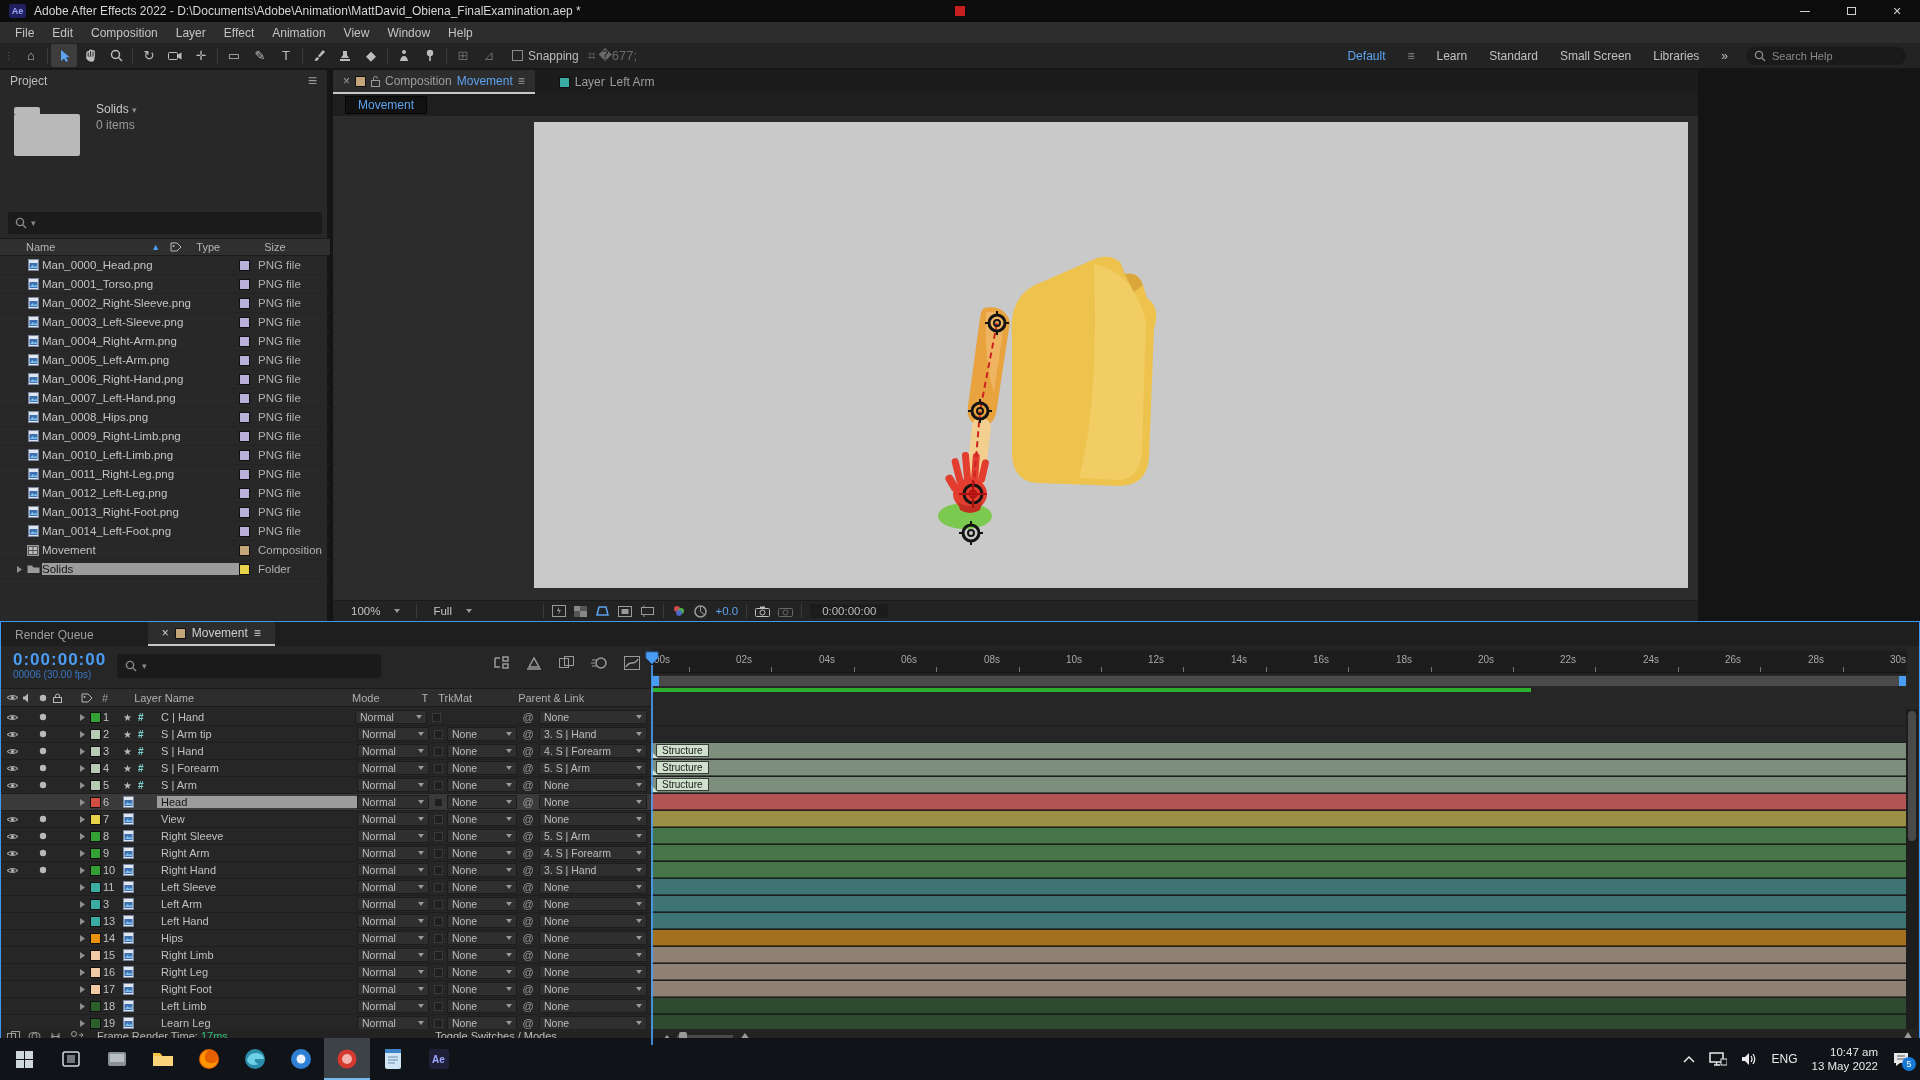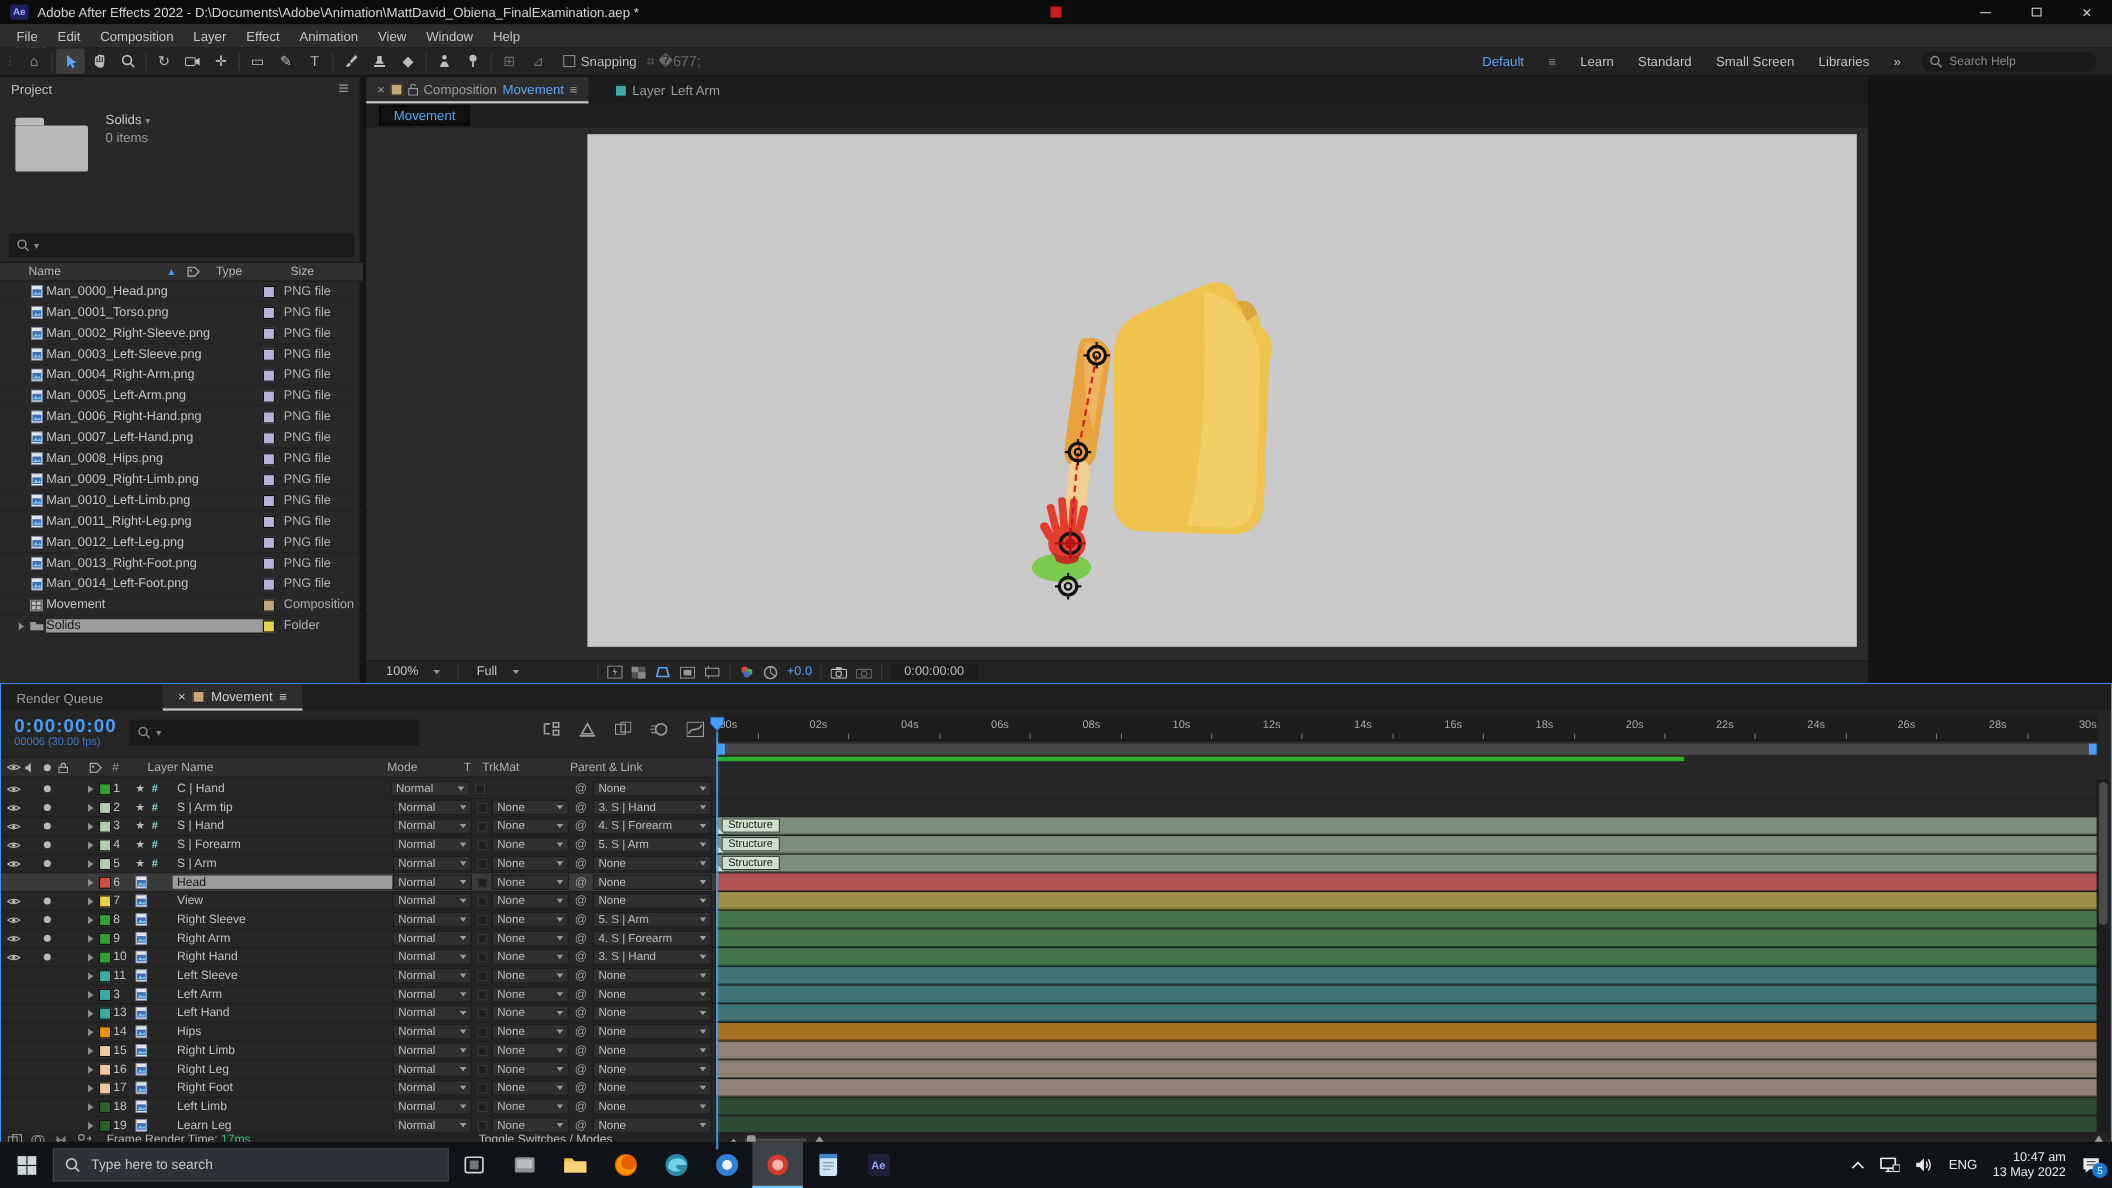--- a/index.html
+++ b/index.html
@@ -1966,29 +1966,20 @@
 
 <div id="taskbar" class="abs">
   <div id="start">
       <span class="winlogo">
         <div></div>
         <div></div>
         <div></div>
         <div></div>
       </span>
     </div>
-  <div id="tb-search">
-    <span class="ico">
-        <svg width="14" height="14">
-          <circle cx="6" cy="6" r="4.5" fill="none" stroke="#c3c7cb" stroke-width="1.5"></circle>
-          <path d="M9.5 9.5 L13 13" stroke="#c3c7cb" stroke-width="1.5"></path>
-        </svg>
-      </span>
-    <span>Type here to search</span>
-  </div>
   <div class="tb-slot">
       <svg width="20" height="18">
         <rect x="2" y="2" width="16" height="14" rx="2" fill="none" stroke="#cfd8dc" stroke-width="1.5"></rect>
         <rect x="6" y="5" width="8" height="8" fill="#cfd8dc" opacity=".5"></rect>
       </svg>
     </div>
   <div id="tb-apps" style="display:flex;">
       <div class="tb-slot">
         <svg width="22" height="20">
           <rect x="2" y="3" width="18" height="14" rx="2" fill="#8a9196"></rect>

